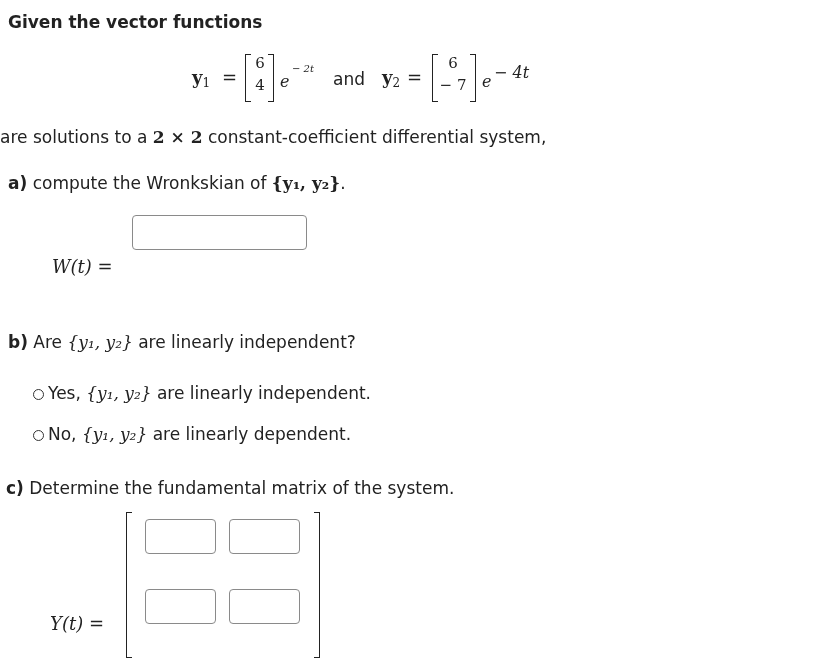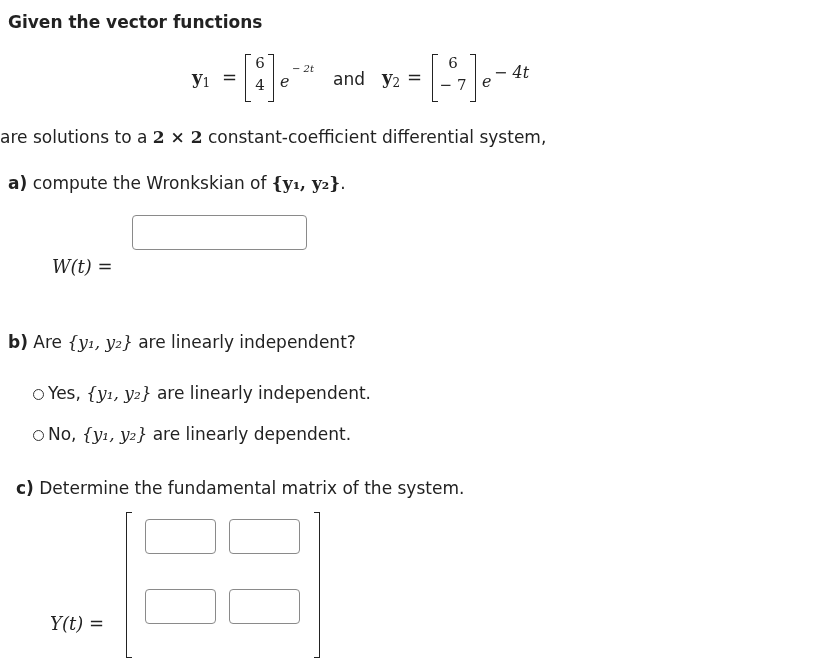--- a/index.html
+++ b/index.html
@@ -73,21 +73,21 @@
   <span class="radio"></span><span>Yes,</span>
   <span class="mi">{y₁, y₂}</span>
   <span>are linearly independent.</span>
 </label>
 <label class="abs" style="left:33px;top:424px;cursor:pointer;">
   <span class="radio"></span><span>No,</span>
   <span class="mi">{y₁, y₂}</span>
   <span>are linearly dependent.</span>
 </label>
 
-<div class="abs" style="left:16px;top:478px;">
+<div class="abs" style="left:6px;top:478px;">
   <span class="lbl">c)</span>
   <span>Determine the fundamental matrix of the system.</span>
 </div>
 
 <span class="abs mi" style="left:50px;top:573px;font-size:18px;margin-top:40px;">Y(t) =</span>
 <div class="brk-l" style="left:126px;top:512px;height:144px;"></div>
 <div class="brk-r" style="left:314px;top:512px;height:144px;"></div>
 <input class="box" style="left: 145px; top: 519px; width: 71px; height: 35px;" value="">
 <input class="box" style="left: 229px; top: 519px; width: 71px; height: 35px;" value="">
 <input class="box" style="left: 145px; top: 589px; width: 71px; height: 35px;" value="">

